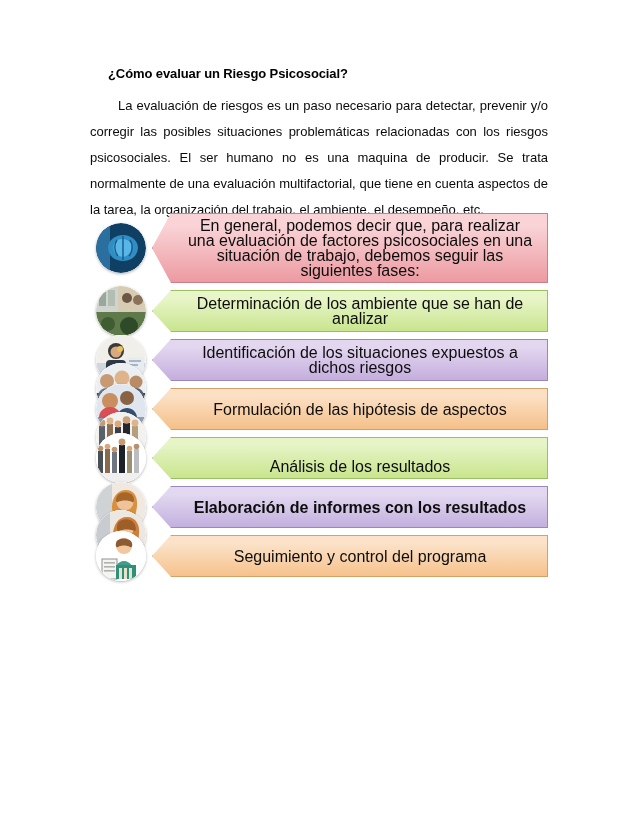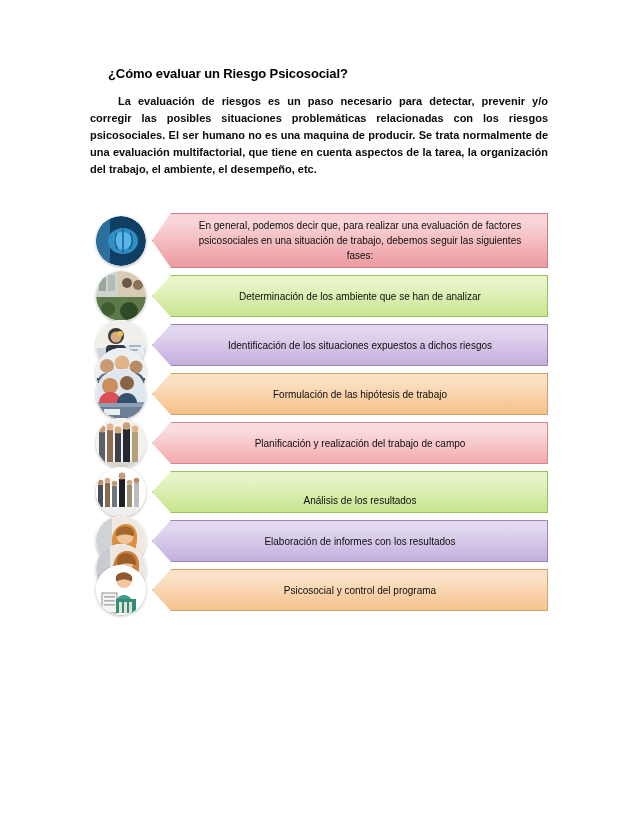--- a/index.html
+++ b/index.html
@@ -33,26 +33,25 @@
     font-weight: bold;
     letter-spacing: -0.1px;
     white-space: nowrap;
   }
 
   .doc-paragraph {
     position: absolute;
     left: 90px;
     top: 93px;
     width: 458px;
-    font-size: 11px;
-    line-height: 17px;
+    font-size: 13px;
+    line-height: 26px;
     text-align: justify;
     text-indent: 28px;
     color: #0b0b0b;
-    font-weight: bold;
   }
 
   
   .flow {
     position: absolute;
     left: 90px;
     top: 213px;
     width: 468px;
   }
 
@@ -71,21 +70,21 @@
     display: flex;
     align-items: center;
     justify-content: center;
     padding: 4px 14px 4px 34px;
     -webkit-clip-path: polygon(0% 50%, 19px 0%, 100% 0%, 100% 100%, 19px 100%);
     clip-path: polygon(0% 50%, 19px 0%, 100% 0%, 100% 100%, 19px 100%);
     filter: drop-shadow(2px 2px 1.5px rgba(120,120,120,0.45));
   }
 
   .flow-banner .banner-text {
-    font-size: 10px;
+    font-size: 16px;
     line-height: 15px;
     text-align: center;
     color: #0d0d0d;
     width: 100%;
   }
 
   .flow-row.tall .flow-banner { min-height: 47px; }
 
   
   .flow-thumb {
@@ -173,39 +172,36 @@
             <circle cx="26" cy="15" r="7.5" fill="#e0b48b"></circle>
             <circle cx="40" cy="19" r="6.5" fill="#b98c66"></circle>
             <path d="M2 34c0-6 4-9 9-9s9 3 9 9z" fill="#6d7787"></path>
             <path d="M16 34c0-7 5-11 10-11s10 4 10 11z" fill="#2e3741"></path>
             <path d="M32 34c0-6 4-9 8-9s8 3 8 9z" fill="#586273"></path>
           </svg>
         </div>
       </div>
       <div class="flow-row">
         <div class="flow-banner" style="background: linear-gradient(rgb(251, 224, 196) 0%, rgb(251, 224, 196) 18%, rgb(245, 192, 136) 100%); border: 1px solid rgb(208, 160, 104);">
-          <div class="banner-text">Formulación de las hipótesis de trabajo</div>
+          <div class="banner-text">Formulación de las hipótesis de aspectos</div>
         </div>
         <div class="flow-thumb">
           <svg viewBox="0 0 50 50" xmlns="http://www.w3.org/2000/svg">
             <rect width="50" height="50" fill="#dfe6ee"></rect>
             <rect x="0" y="33" width="50" height="17" fill="#8fa0b4"></rect>
             <circle cx="14" cy="17" r="8" fill="#c98f5e"></circle>
             <circle cx="31" cy="14" r="7" fill="#8a6344"></circle>
             <path d="M3 34c0-7 5-11 11-11s11 4 11 11z" fill="#d94f54"></path>
             <path d="M21 34c0-6 5-10 10-10s10 4 10 10z" fill="#35506e"></path>
             <rect x="4" y="38" width="42" height="12" fill="#6d7f94"></rect>
             <rect x="8" y="40" width="16" height="6" fill="#e9eef3"></rect>
           </svg>
         </div>
       </div>
       <div class="flow-row">
-        <div class="flow-banner" style="background: linear-gradient(rgb(250, 220, 221) 0%, rgb(250, 220, 221) 18%, rgb(244, 170, 174) 100%); border: 1px solid rgb(209, 136, 143);">
-          <div class="banner-text">Planificación y realización del trabajo de campo</div>
-        </div>
         <div class="flow-thumb">
           <svg viewBox="0 0 50 50" xmlns="http://www.w3.org/2000/svg">
             <rect width="50" height="50" fill="#f2f1ee"></rect>
             <rect x="3" y="14" width="6" height="30" fill="#59616b"></rect>
             <circle cx="6" cy="11" r="3.4" fill="#c79a74"></circle>
             <rect x="11" y="12" width="6" height="32" fill="#8c6f54"></rect>
             <circle cx="14" cy="9" r="3.4" fill="#e0b48b"></circle>
             <rect x="19" y="15" width="6" height="29" fill="#3b3f46"></rect>
             <circle cx="22" cy="12" r="3.4" fill="#d8a87e"></circle>
             <rect x="27" y="11" width="7" height="33" fill="#25292f"></rect>
@@ -233,21 +229,21 @@
             <circle cx="26" cy="9" r="3.4" fill="#c49b74"></circle>
             <rect x="31" y="18" width="5" height="22" fill="#9b8f74"></rect>
             <circle cx="33.5" cy="15.5" r="2.8" fill="#d7a87f"></circle>
             <rect x="38" y="16" width="5" height="24" fill="#55596166"></rect>
             <circle cx="40.5" cy="13.5" r="2.8" fill="#b88f6b"></circle>
             <rect x="0" y="40" width="50" height="10" fill="#efefef"></rect>
           </svg>
         </div>
       </div>
       <div class="flow-row">
-        <div class="flow-banner" style="background: linear-gradient(rgb(226, 216, 240) 0%, rgb(226, 216, 240) 18%, rgb(195, 176, 222) 100%); border: 1px solid rgb(155, 136, 182);">
+        <div class="flow-banner" style="background: linear-gradient(rgb(226, 216, 240) 0%, rgb(226, 216, 240) 18%, rgb(195, 176, 222) 100%); border: 1px solid rgb(155, 136, 182); font-weight: bold;">
           <div class="banner-text">Elaboración de informes con los resultados</div>
         </div>
         <div class="flow-thumb">
           <svg viewBox="0 0 50 50" xmlns="http://www.w3.org/2000/svg">
             <rect width="50" height="50" fill="#efe9e2"></rect>
             <rect x="0" y="0" width="16" height="50" fill="#cfd3d6"></rect>
             <path d="M30 8c8 0 12 7 11 16-1 10-5 18-5 26H20c0-9-4-16-4-25C16 15 22 8 30 8z" fill="#d9903f"></path>
             <circle cx="29" cy="20" r="8.5" fill="#f0c49a"></circle>
             <path d="M21 14c3-5 13-5 16 0 2 4 1 7-1 6-3-2-11-2-14 0-2 1-3-2-1-6z" fill="#a5662a"></path>
             <rect x="18" y="36" width="22" height="14" fill="#e9e6e0"></rect>
@@ -261,21 +257,21 @@
             <rect x="0" y="0" width="14" height="50" fill="#c8ccd0"></rect>
             <path d="M31 7c9 0 13 8 12 17-1 11-5 18-5 26H21c0-9-4-15-4-24C17 15 22 7 31 7z" fill="#cf7f3c"></path>
             <circle cx="30" cy="18" r="8" fill="#f2c69e"></circle>
             <path d="M22 13c3-5 13-5 16 0 3 5 2 9 0 8-3-2-12-2-15 0-2 1-3-4-1-8z" fill="#9d5f27"></path>
             <rect x="16" y="38" width="26" height="12" fill="#e4e0da"></rect>
           </svg>
         </div>
       </div>
       <div class="flow-row">
         <div class="flow-banner" style="background: linear-gradient(rgb(251, 226, 200) 0%, rgb(251, 226, 200) 18%, rgb(246, 194, 140) 100%); border: 1px solid rgb(210, 162, 107);">
-          <div class="banner-text">Psicosocial y control del programa</div>
+          <div class="banner-text">Seguimiento y control del programa</div>
         </div>
         <div class="flow-thumb">
           <svg viewBox="0 0 50 50" xmlns="http://www.w3.org/2000/svg">
             <rect width="50" height="50" fill="#ffffff"></rect>
             <circle cx="28" cy="15" r="8" fill="#f3c79f"></circle>
             <path d="M20 12c1-6 14-6 16 0 1 4-1 5-2 4-3-2-9-2-12 0-1 1-3 0-2-4z" fill="#8e5a32"></path>
             <path d="M17 48c0-12 5-18 11-18s11 6 11 18z" fill="#3f9e8a"></path>
             <rect x="6" y="28" width="15" height="20" fill="#f4f4f0" stroke="#8f8f8f" stroke-width="1"></rect>
             <rect x="8" y="31" width="11" height="1.6" fill="#b0b0b0"></rect>
             <rect x="8" y="35" width="11" height="1.6" fill="#b0b0b0"></rect>

